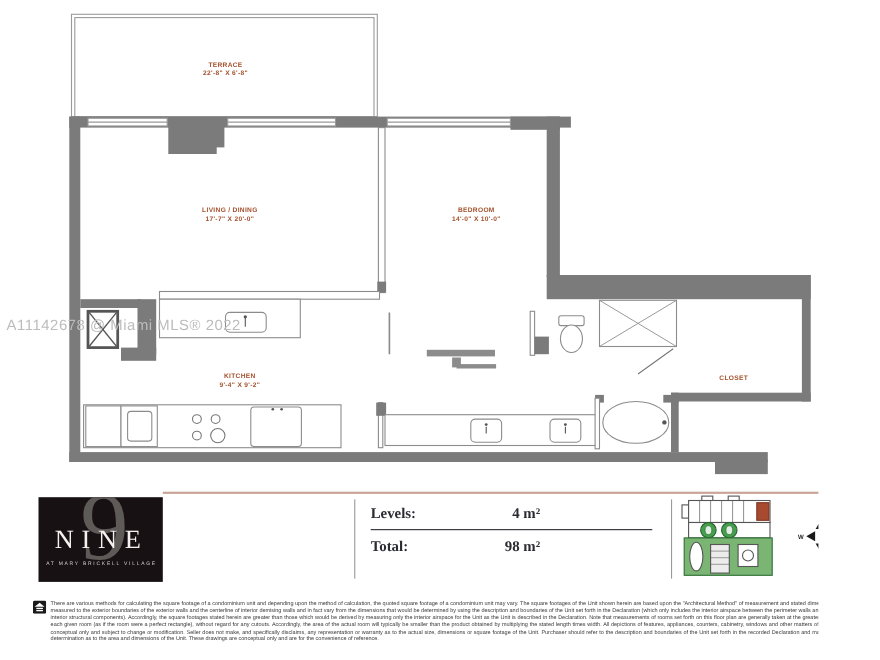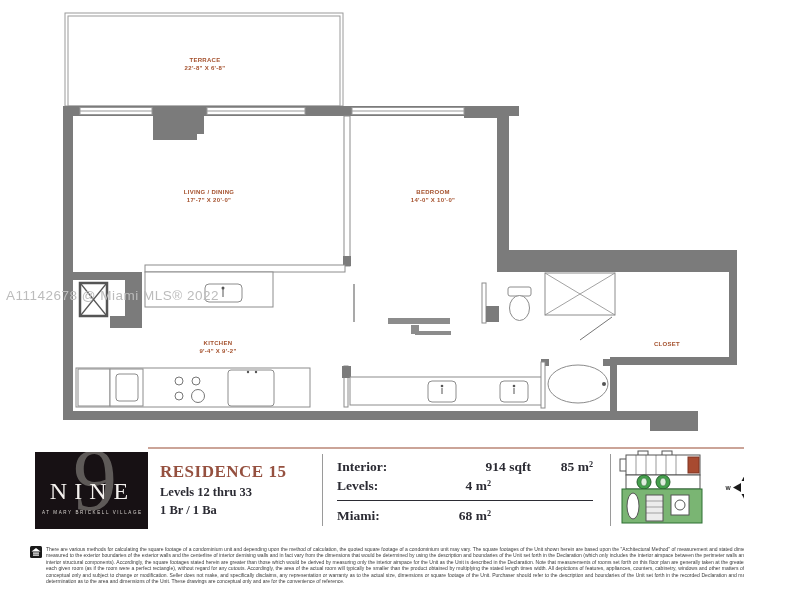--- a/index.html
+++ b/index.html
@@ -162,42 +162,32 @@
   <div class="watermark">A11142678 @ Miami MLS® 2022</div>
 
   <div class="topline"></div>
 
   <div class="logo">
     <div class="numeral">9</div>
     <div class="brand">NINE</div>
     <div class="tagline">AT MARY BRICKELL VILLAGE</div>
   </div>
 
-  <div class="res">
-    <div class="title">RESIDENCE 15</div>
-    <div class="line">Levels 12 thru 33</div>
-    <div class="line">1 Br / 1 Ba</div>
-  </div>
 
   <div class="vdiv" style="left:322px;top:454px;height:72px;"></div>
 
   <div class="stats">
-    <div class="srow">
-      <span class="lab">Interior:</span>
-      <span class="sqft">914 sqft</span>
-      <span class="sqm">85 m²</span>
-    </div>
     <div class="srow">
       <span class="lab">Levels:</span>
       <span class="sqm">4 m²</span>
     </div>
     <hr class="rule">
     <div class="srow">
-      <span class="lab">Miami:</span>
-      <span class="sqm">68 m²</span>
+      <span class="lab">Total:</span>
+      <span class="sqm">98 m²</span>
     </div>
   </div>
 
   <div class="vdiv" style="left:610px;top:454px;height:72px;"></div>
 
   <svg class="abs" style="left:618px;top:449px;" width="96" height="80" viewBox="0 0 96 80">
     <rect x="20" y="2" width="10" height="6" fill="#fff" stroke="#555"></rect>
     <rect x="44" y="2" width="10" height="6" fill="#fff" stroke="#555"></rect>
     <rect x="2" y="10" width="8" height="12" fill="#fff" stroke="#555"></rect>
     <rect x="8" y="6" width="74" height="20" fill="#fff" stroke="#555"></rect>

